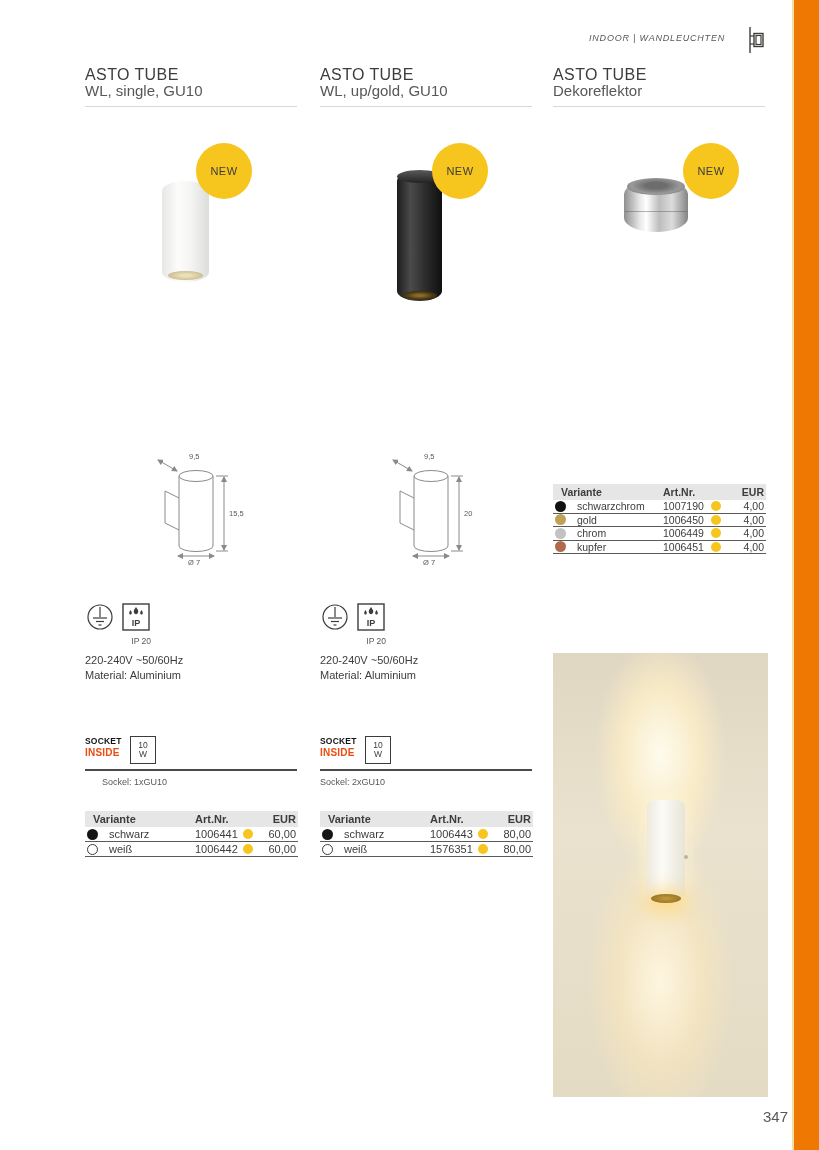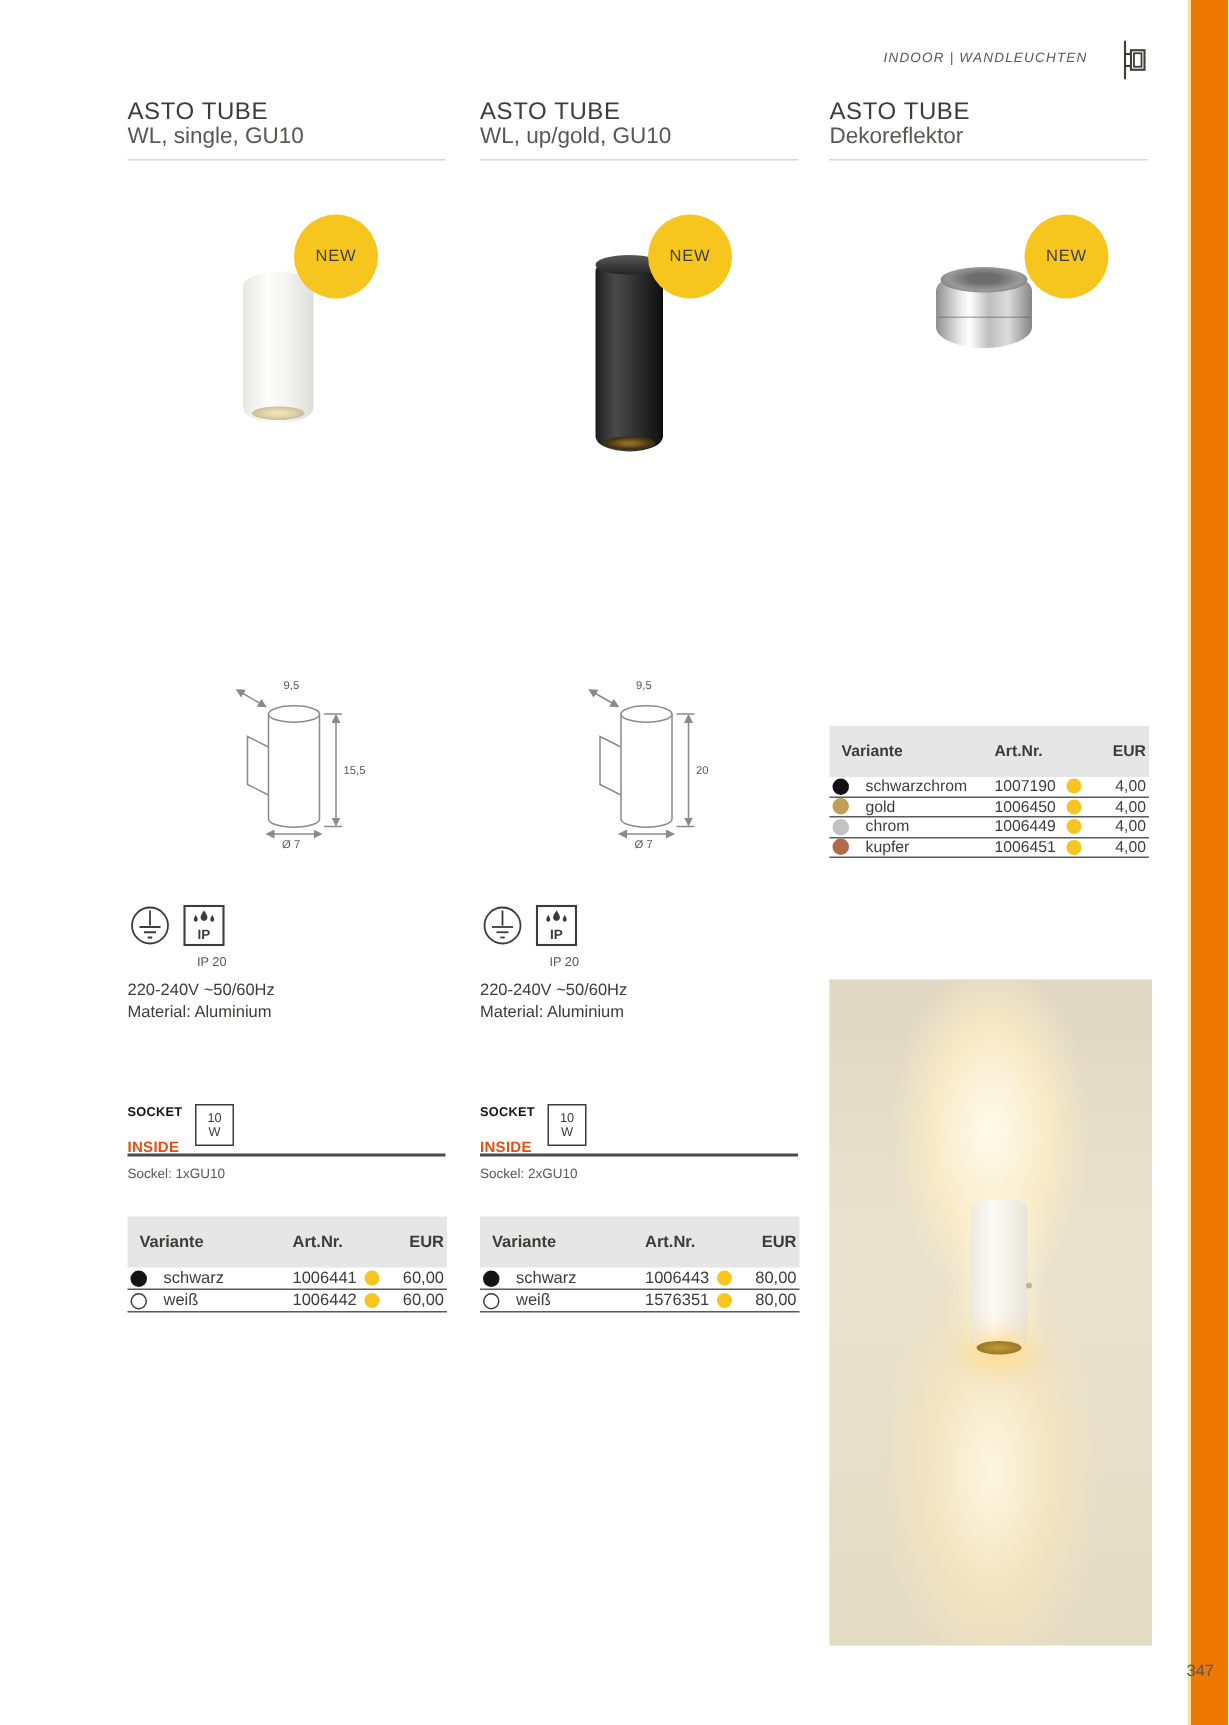--- a/index.html
+++ b/index.html
@@ -7,21 +7,21 @@
   #page {
     position:relative; width:819px; height:1150px; background:#fff;
     font-family:"Liberation Sans", sans-serif; color:#3c3c3b; overflow:hidden;
   }
   
   .accent-bar { position:absolute; top:0; right:0; width:27px; height:1150px;
     background:#ee7801; border-left:2px solid #f3e0a2; }
   .breadcrumb { position:absolute; top:33px; left:520px; width:205px; text-align:right;
     font-size:9px; letter-spacing:.8px; color:#575756;font-style:italic; }
   .header-icon { position:absolute; top:27px; left:746px; }
-  .page-number { position:absolute; top:1108px; left:763px; font-size:11px; color:#575756;margin-left:28px; }
+  .page-number { position:absolute; top:1108px; left:763px; font-size:15px; color:#575756; }
 
   
   .title-block { position:absolute; top:66px; width:212px; border-bottom:1px solid #d8d8d8; padding-bottom:8px; }
   .ptitle { font-size:16px; letter-spacing:.4px; color:#3c3c3b; font-weight:400; line-height:17px; }
   .psub   { font-size:15px; color:#575756; line-height:15px; }
 
   
   .new-badge { position:absolute; width:56px; height:56px; border-radius:50%;
     display:flex; align-items:center; justify-content:center;
     font-size:11px; letter-spacing:.5px; color:#3c3c3b; }
@@ -54,31 +54,31 @@
   
   .spec-lines { position:absolute; font-size:11px; color:#3c3c3b; line-height:15px; }
 
   
   .icons-row { position:absolute; top:602px; display:flex; gap:6px; }
   .ip-label { position:absolute; top:636px; font-size:8.5px; color:#575756; width:30px; text-align:right; }
 
   
   .socket-logo { position:absolute; top:737px; line-height:1; }
   .socket-top { font-size:8.5px; font-weight:900; letter-spacing:.2px; color:#141414; }
-  .socket-bottom { font-size:10px; font-weight:900; letter-spacing:.2px; color:#e84e0f; margin-top:15px; }
+  .socket-bottom { font-size:10px; font-weight:900; letter-spacing:.2px; color:#e84e0f; margin-top:2px; }
   .watt-box { position:absolute; top:736px; width:26px; height:28px; border:1.5px solid #3c3c3b;
     display:flex; flex-direction:column; align-items:center; justify-content:center;
     font-size:8.5px; line-height:9px; color:#3c3c3b; }
   .socket-rule { position:absolute; top:769px; width:212px; border-top:2px solid #4a4a4a; }
   .sockel-text { position:absolute; top:777px; font-size:9px; color:#575756; }
 
   
   .ptable { position:absolute; width:213px; font-size:11px; }
   .thead { display:grid; grid-template-columns:24px 86px 48px 16px 1fr; align-items:center;
-    background:#e6e6e6; height:34px; font-weight:700; }
+    background:#e6e6e6; height:16px; font-weight:700; }
   .thead .th-v { grid-column:1 / 3; padding-left:8px; }
   .thead .th-e { text-align:right; padding-right:2px; }
   .trow { display:grid; grid-template-columns:24px 86px 48px 16px 1fr; align-items:center;
     height:15px; border-bottom:1px solid #5a5a5a; }
   .small .trow { height:13.5px; font-size:10.5px; }
   .small { font-size:10.5px; }
   .swatch { width:11px; height:11px; border-radius:50%; margin-left:2px; display:inline-block; }
   .dot { width:10px; height:10px; border-radius:50%; display:inline-block; }
   .t-eur { text-align:right; padding-right:2px; }
 
@@ -173,21 +173,21 @@
 
   <div class="socket-logo" style="left:85px">
     <div class="socket-top">SOCKET</div>
     <div class="socket-bottom">INSIDE</div>
   </div>
   <div class="watt-box" style="left:130px">
     <div>10</div>
     <div>W</div>
   </div>
   <div class="socket-rule" style="left:85px"></div>
-  <div class="sockel-text" style="left:85px">Sockel: 1xGU10</div>
+  <div class="sockel-text" style="left:102px">Sockel: 1xGU10</div>
 
   <div class="ptable" style="left:85px;top:811px">
     <div class="thead">
       <span class="th-v">Variante</span>
       <span>Art.Nr.</span>
       <span></span>
       <span class="th-e">EUR</span>
     </div>
     <div class="trow">
       <span class="swatch" style="background: rgb(20, 20, 20);"></span>

